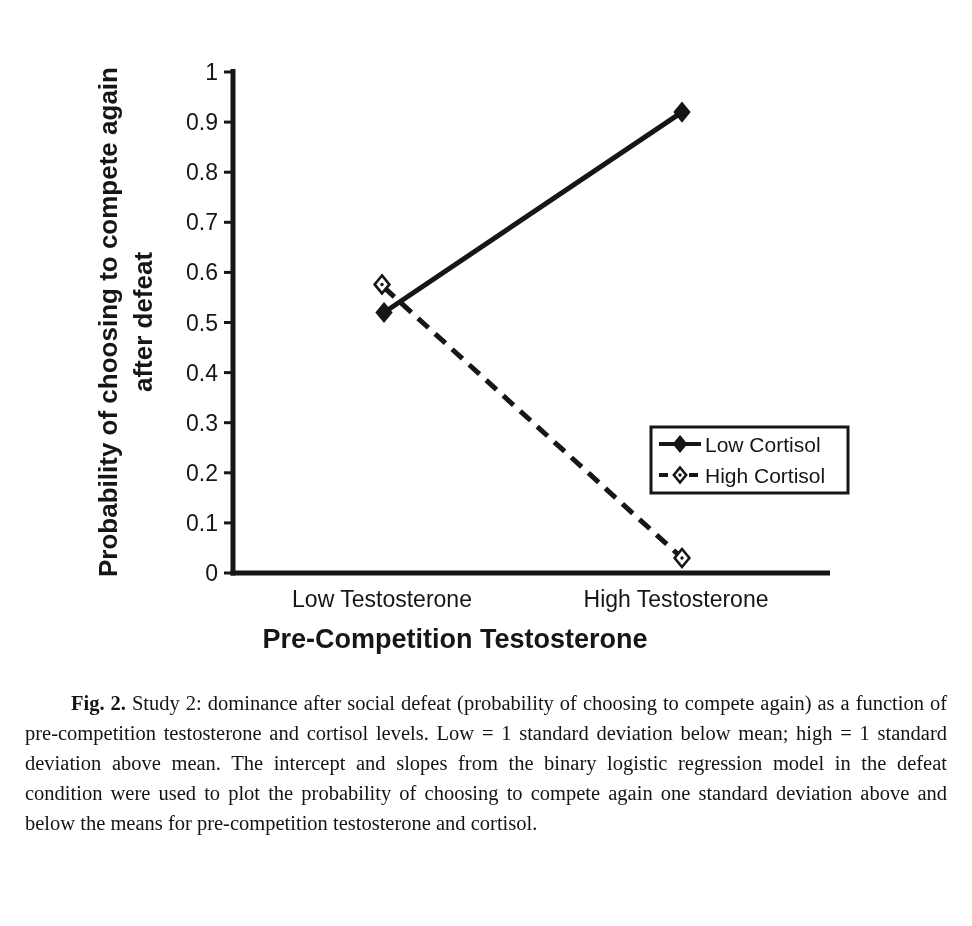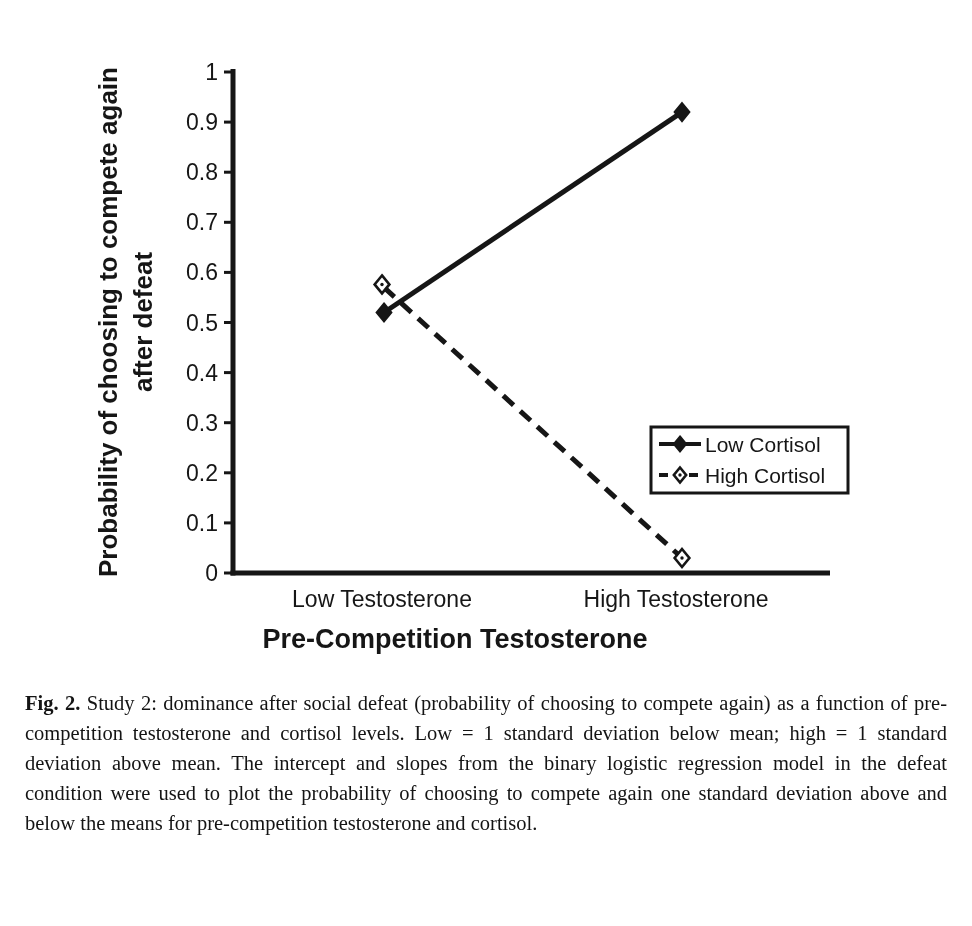--- a/index.html
+++ b/index.html
@@ -49,20 +49,21 @@
     width: 922px;
     font-family: "Liberation Serif", serif;
     font-size: 20.5px;
     line-height: 30px;
     color: #141414;
     text-align: justify;
     margin: 0;
   }
   .caption .fig-label {
     font-weight: bold;
+    margin-left: 46px;
   }
 </style>
 </head>
 <body>
 
 <div class="page">
 
   <div class="chart-wrap">
     <svg width="972" height="668" viewBox="0 0 972 668">
 

